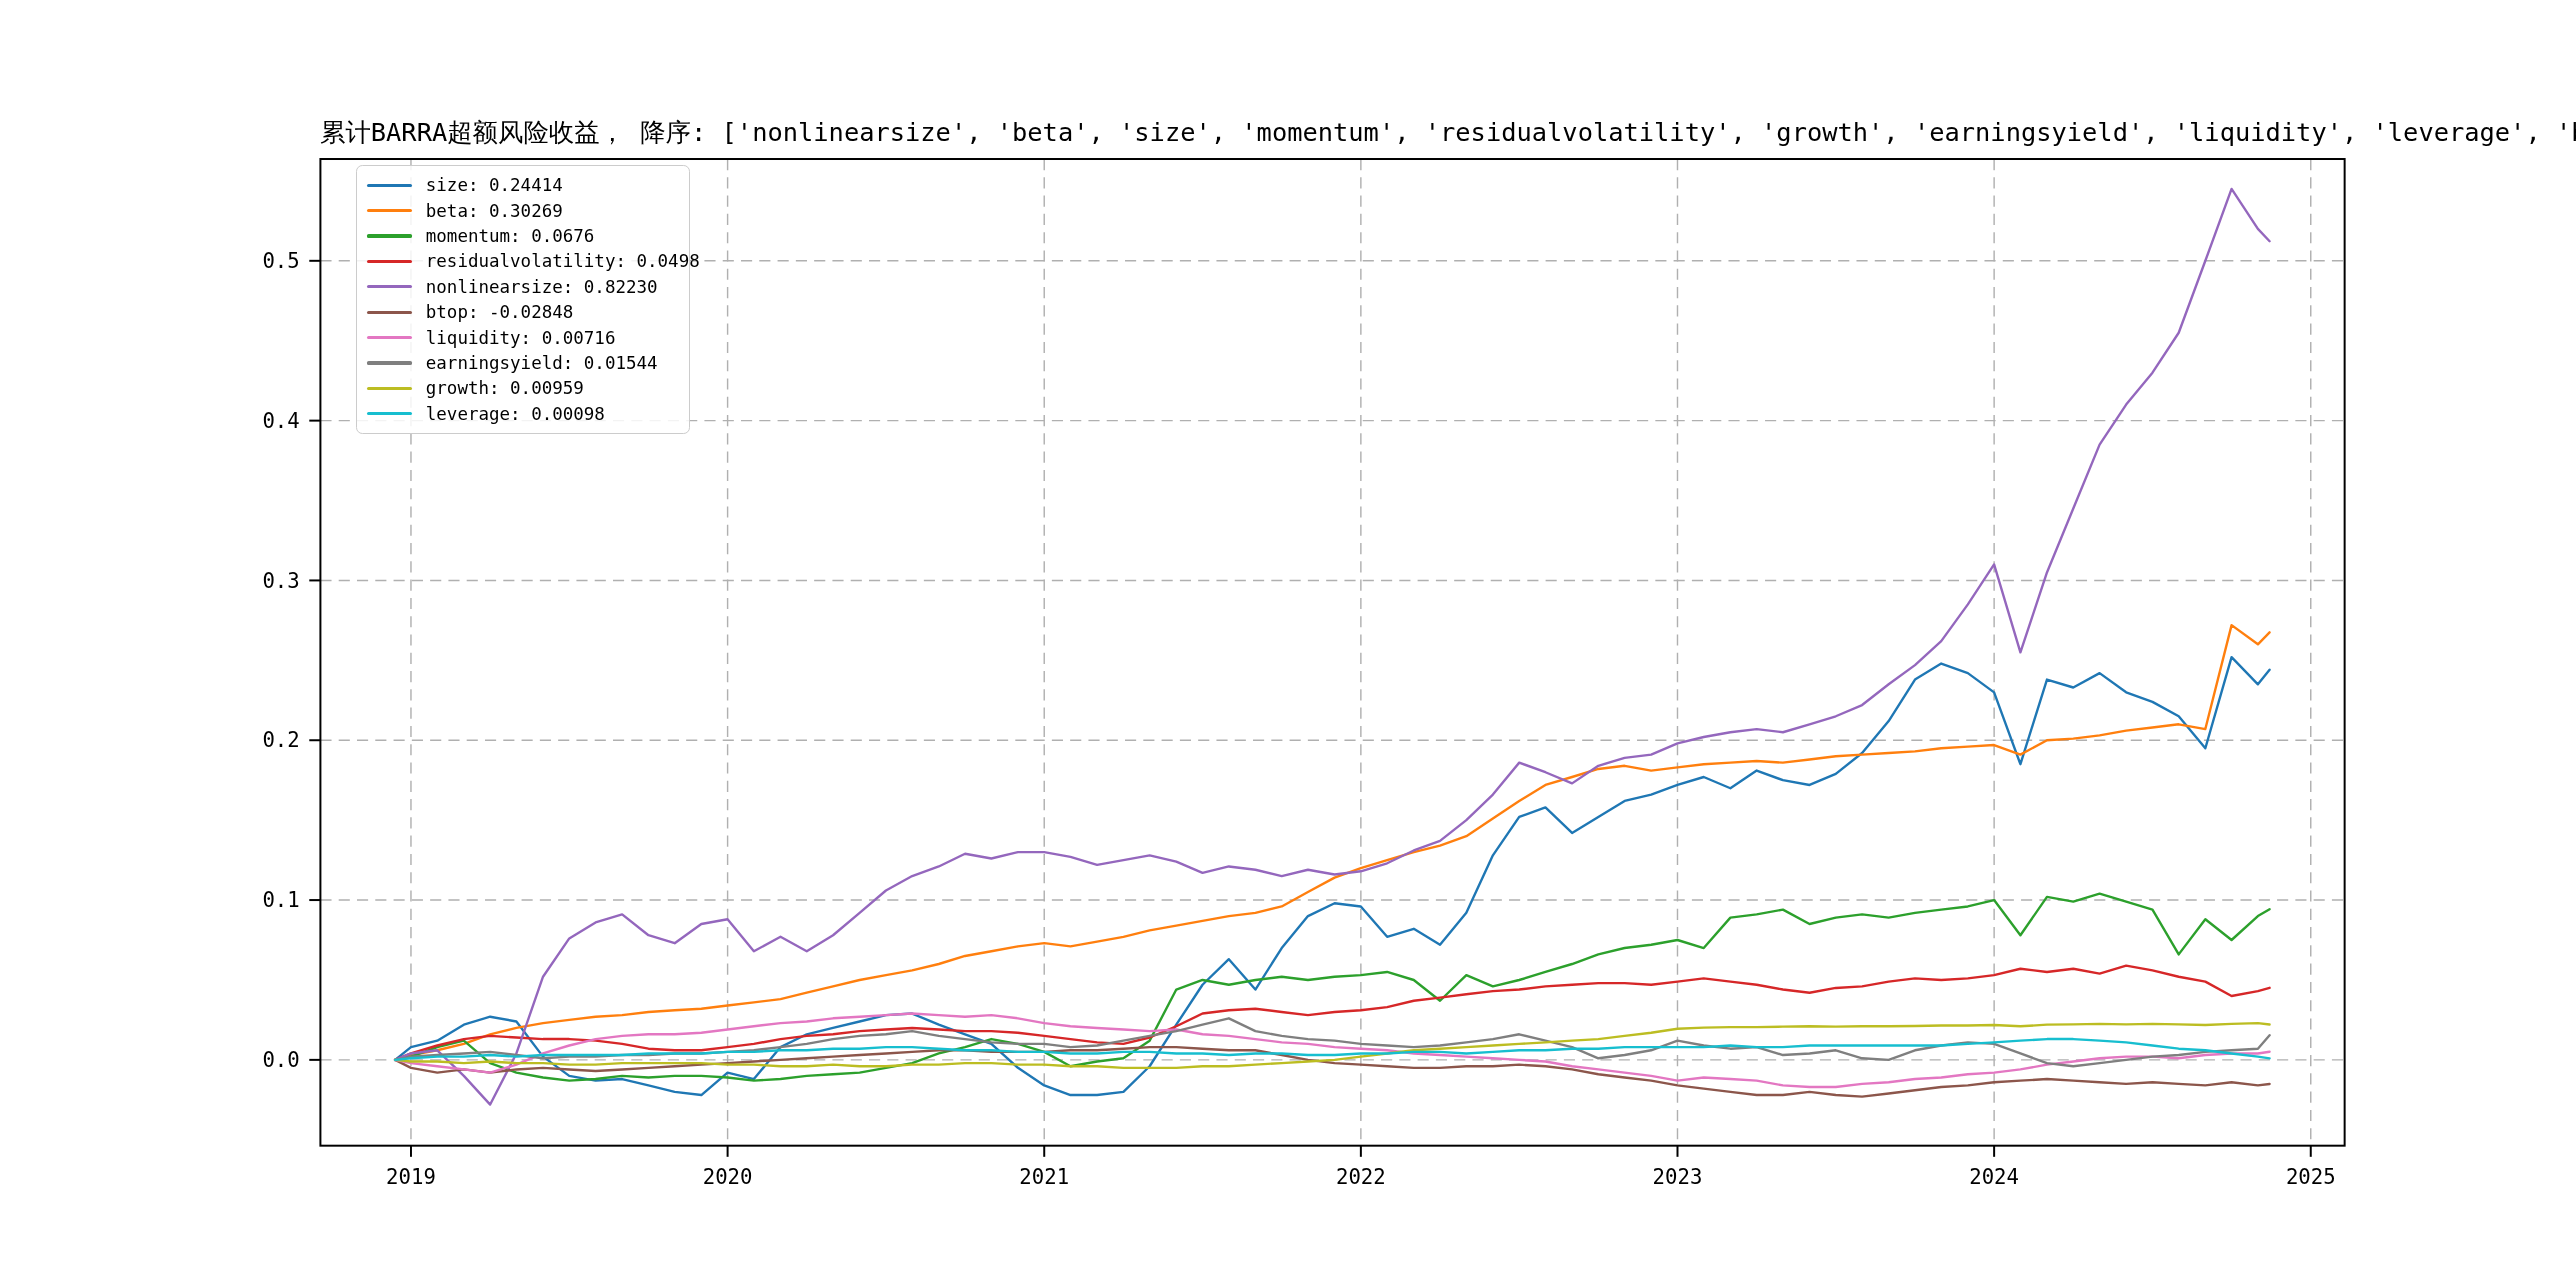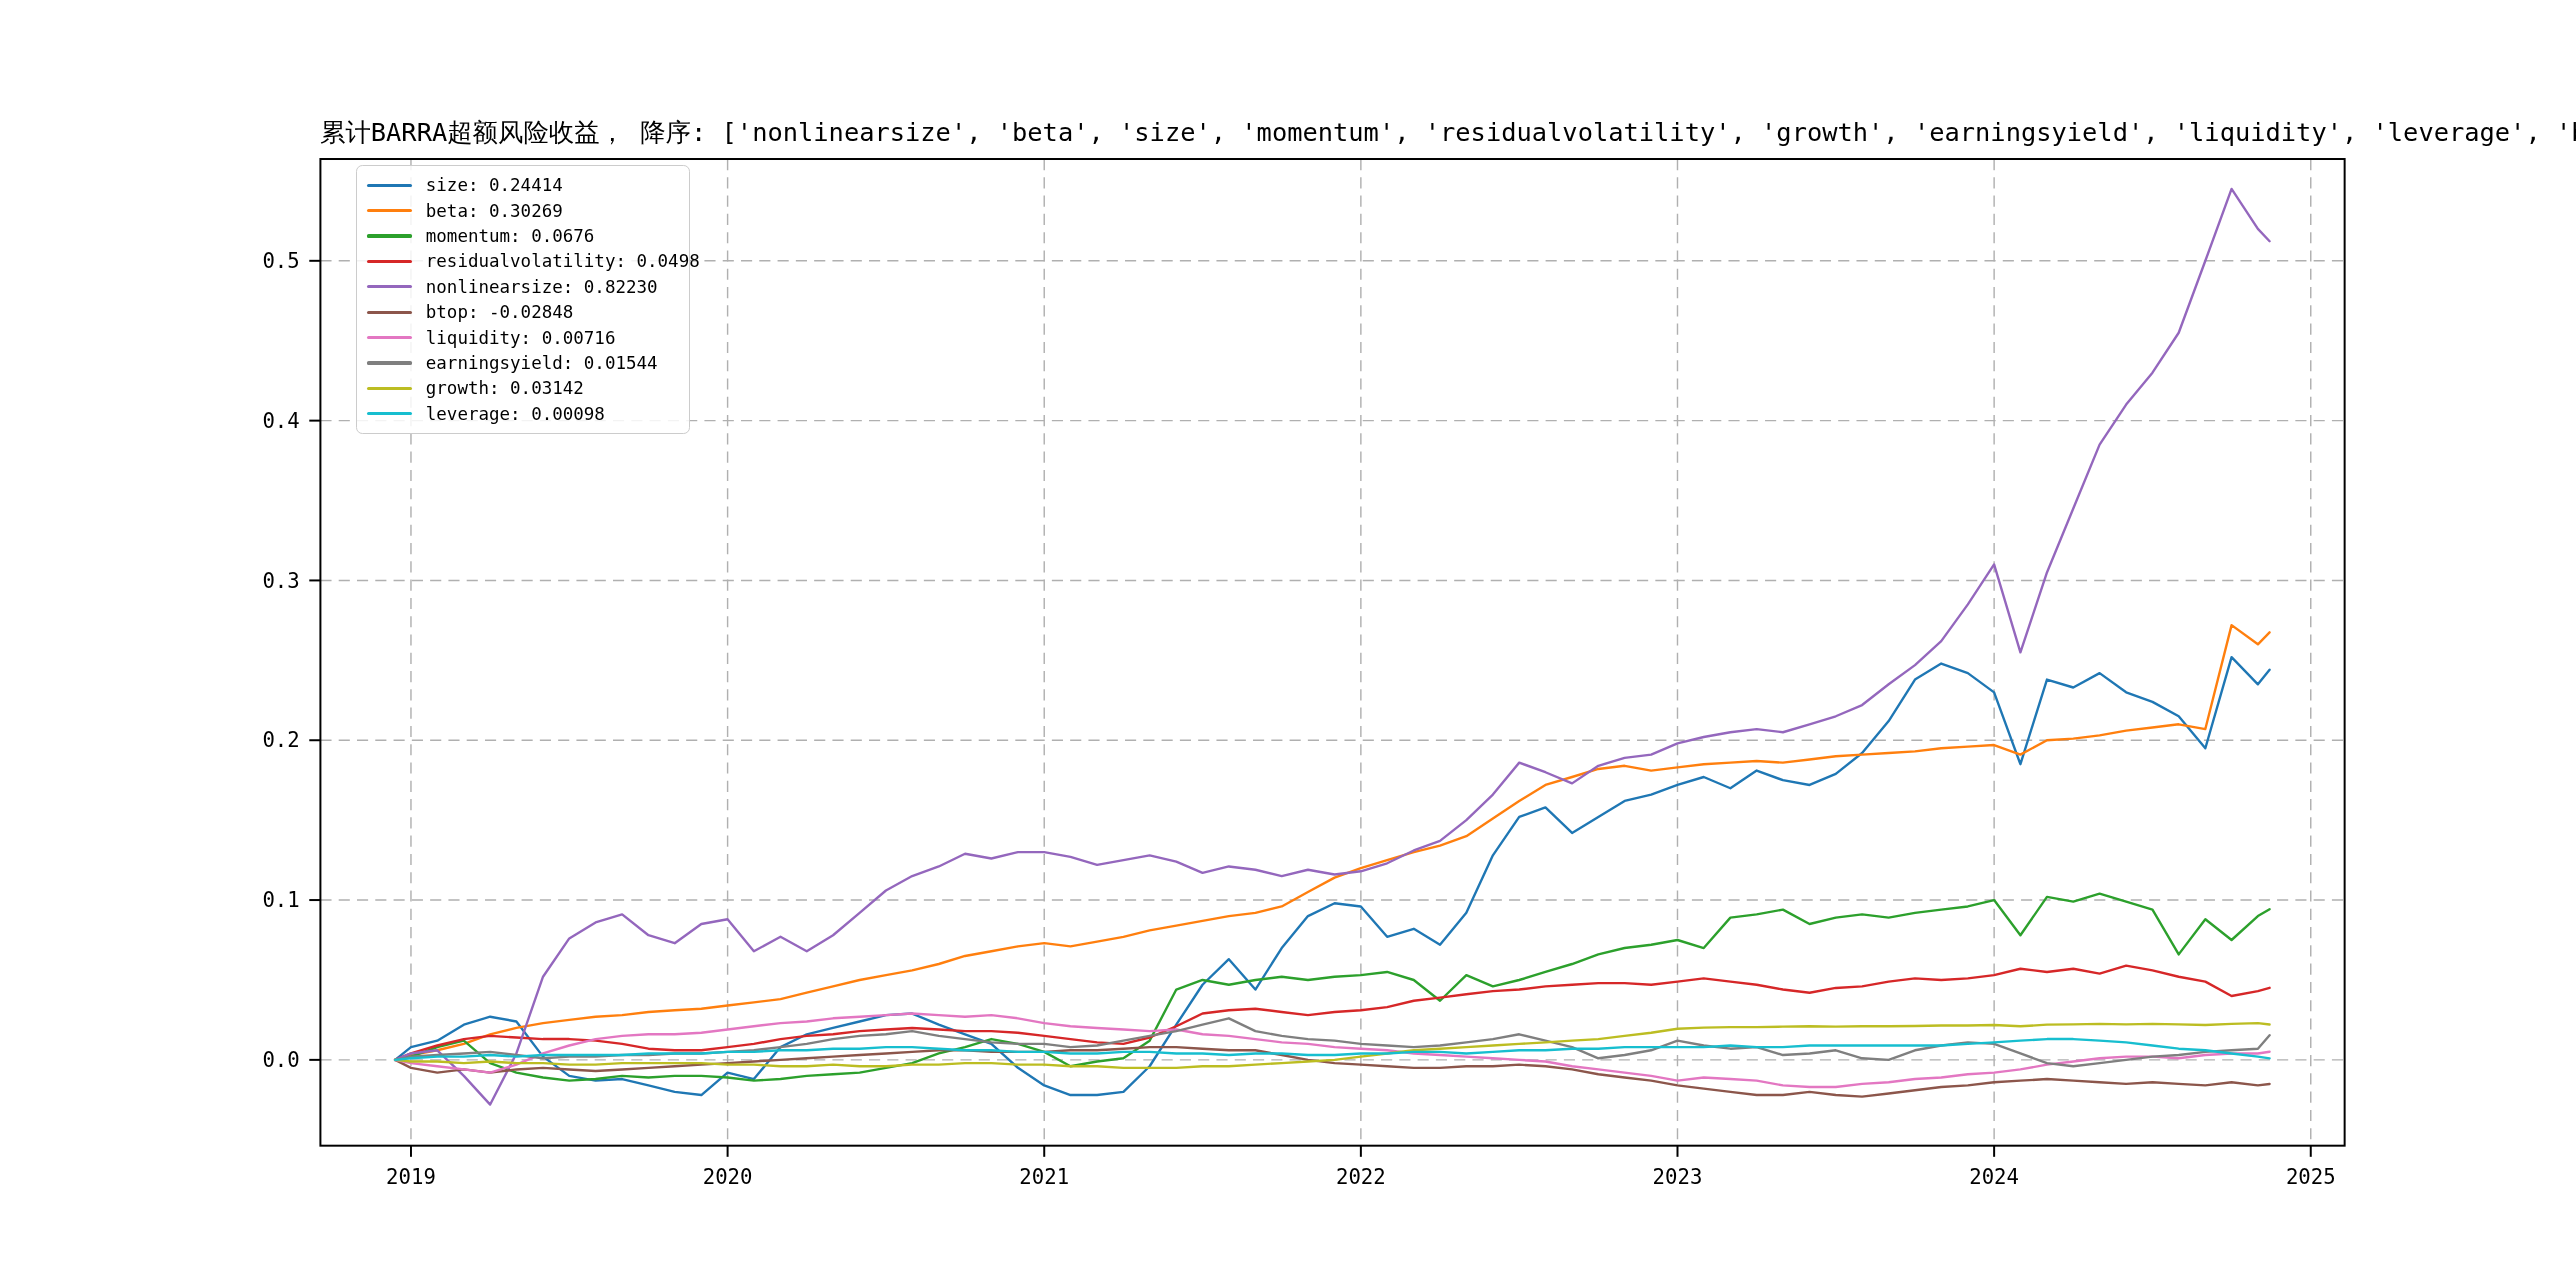--- a/index.html
+++ b/index.html
@@ -149,21 +149,21 @@
       <div class="legend-row">
         <span class="legend-swatch" style="background: rgb(227, 119, 194);"></span>
         <span class="legend-label">liquidity: 0.00716</span>
       </div>
       <div class="legend-row">
         <span class="legend-swatch" style="background: rgb(127, 127, 127);"></span>
         <span class="legend-label">earningsyield: 0.01544</span>
       </div>
       <div class="legend-row">
         <span class="legend-swatch" style="background: rgb(188, 189, 34);"></span>
-        <span class="legend-label">growth: 0.03142</span>
+        <span class="legend-label">growth: 0.00959</span>
       </div>
       <div class="legend-row">
         <span class="legend-swatch" style="background: rgb(23, 190, 207);"></span>
         <span class="legend-label">leverage: 0.00098</span>
       </div>
     </div>
 </div>
 
 
 </body></html>

